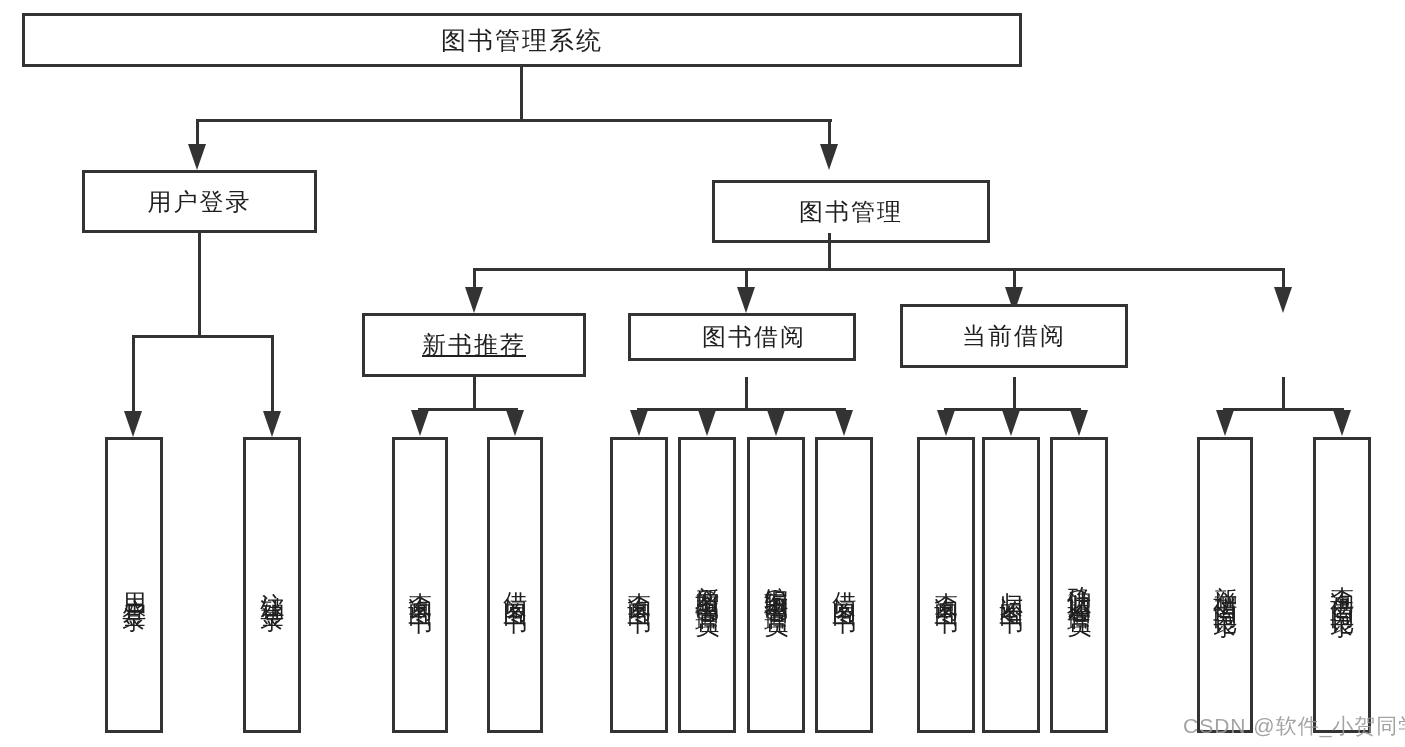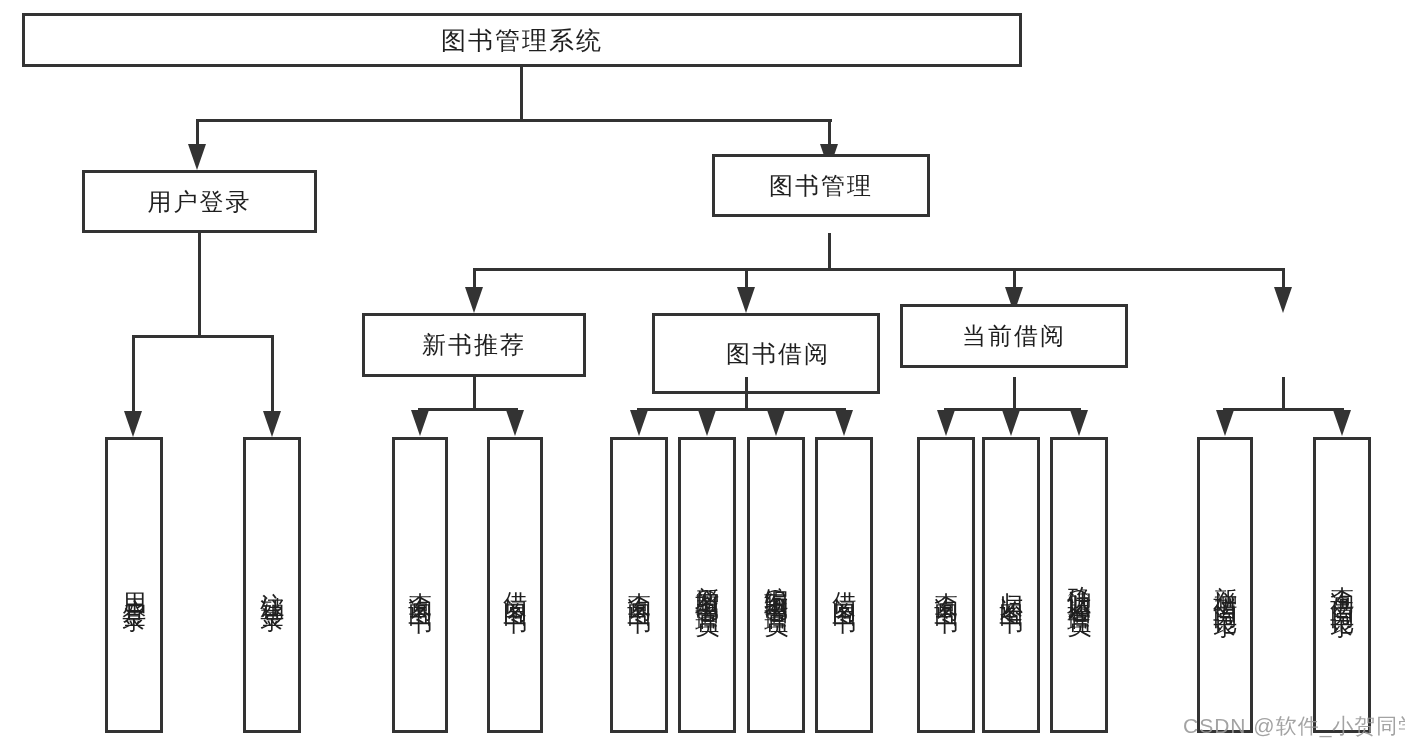--- a/index.html
+++ b/index.html
@@ -65,42 +65,42 @@
   <div class="node root" style="left:22px;top:13px;width:1000px;height:54px;">图书管理系统</div>
 
   <div class="vline" style="left:520px;top:67px;height:54px;"></div>
   <div class="hline" style="left:196px;top:119px;width:636px;"></div>
   <div class="vline" style="left:196px;top:119px;height:27px;"></div>
   <div class="tri" style="left:188px;top:144px;"></div>
   <div class="vline" style="left:828px;top:119px;height:27px;"></div>
   <div class="tri" style="left:820px;top:144px;"></div>
 
   <div class="node" style="left:82px;top:170px;width:235px;height:63px;">用户登录</div>
-  <div class="node" style="left:712px;top:154px;width:218px;height:63px;">图书管理</div>
+  <div class="node" style="left:712px;top:180px;width:278px;height:63px;">图书管理</div>
 
   <div class="vline" style="left:198px;top:233px;height:104px;"></div>
   <div class="hline" style="left:132px;top:335px;width:142px;"></div>
   <div class="vline" style="left:132px;top:335px;height:78px;"></div>
   <div class="tri" style="left:124px;top:411px;"></div>
   <div class="vline" style="left:271px;top:335px;height:78px;"></div>
   <div class="tri" style="left:263px;top:411px;"></div>
 
   <div class="vline" style="left:828px;top:233px;height:37px;"></div>
   <div class="hline" style="left:473px;top:268px;width:812px;"></div>
   <div class="vline" style="left:473px;top:268px;height:21px;"></div>
   <div class="tri" style="left:465px;top:287px;"></div>
   <div class="vline" style="left:745px;top:268px;height:21px;"></div>
   <div class="tri" style="left:737px;top:287px;"></div>
   <div class="vline" style="left:1013px;top:268px;height:21px;"></div>
   <div class="tri" style="left:1005px;top:287px;"></div>
   <div class="vline" style="left:1282px;top:268px;height:21px;"></div>
   <div class="tri" style="left:1274px;top:287px;"></div>
 
-  <div class="node" style="left:362px;top:313px;width:224px;height:64px;">新书推荐</div>
-  <div class="node" style="left:652px;top:313px;width:228px;height:81px;padding-left:24px;">图书借阅</div>
+  <div class="node" style="left:362px;top:313px;width:224px;height:64px;text-decoration:underline;">新书推荐</div>
+  <div class="node" style="left:628px;top:313px;width:228px;height:48px;padding-left:24px;">图书借阅</div>
   <div class="node" style="left:900px;top:304px;width:228px;height:64px;">当前借阅</div>
 
   <div class="vline" style="left:473px;top:377px;height:33px;"></div>
   <div class="hline" style="left:418px;top:408px;width:100px;"></div>
   <div class="tri" style="left:411px;top:410px;"></div>
   <div class="tri" style="left:506px;top:410px;"></div>
 
   <div class="vline" style="left:745px;top:377px;height:33px;"></div>
   <div class="hline" style="left:637px;top:408px;width:209px;"></div>
   <div class="tri" style="left:630px;top:410px;"></div>

